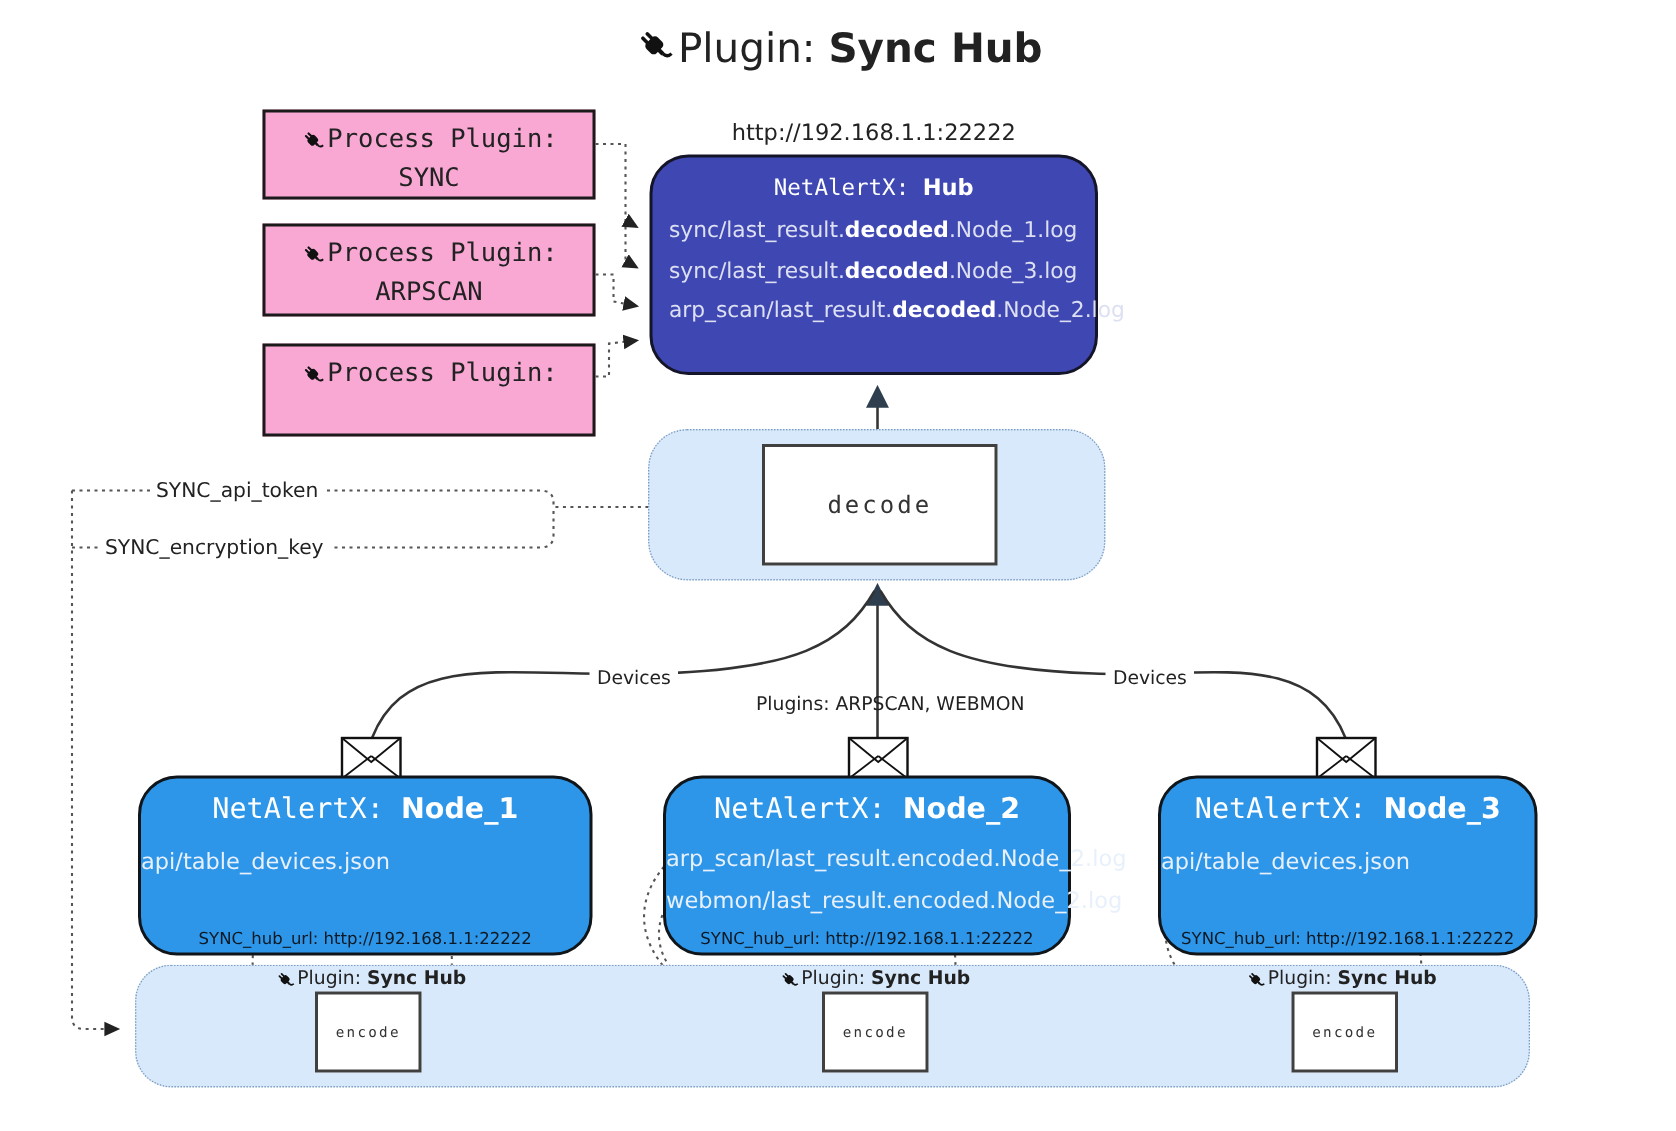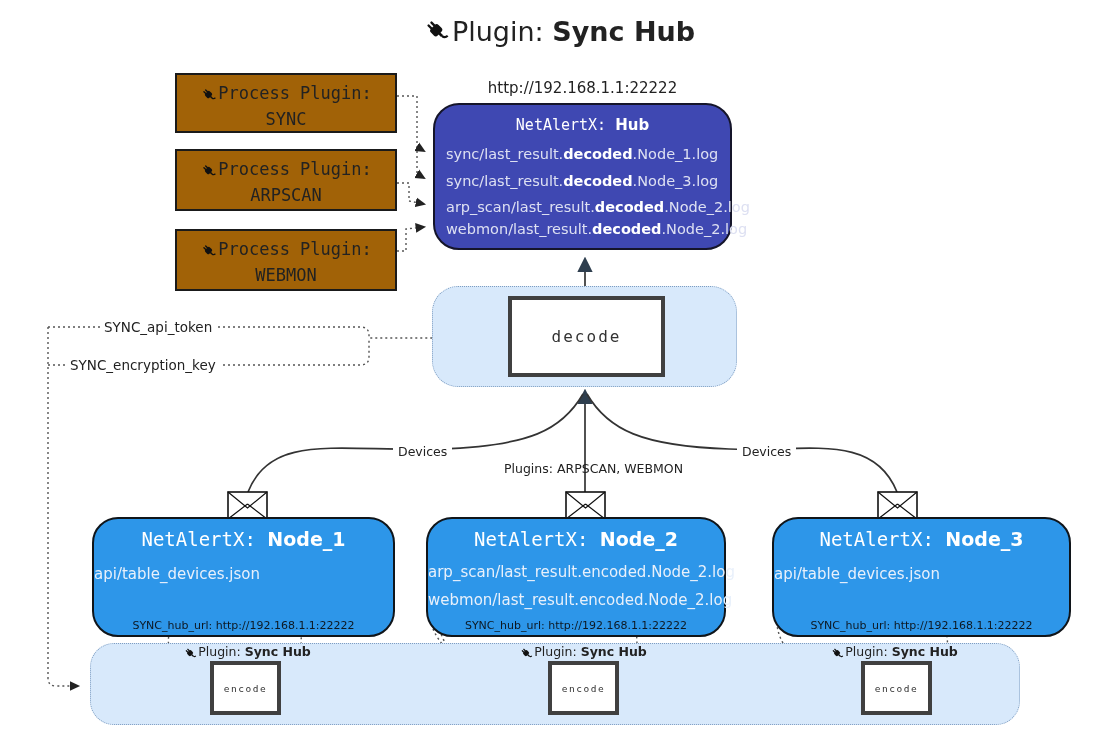--- a/index.html
+++ b/index.html
@@ -11,39 +11,39 @@
   #canvas{position:relative;width:1117px;height:754px;background:#fff;overflow:hidden;}
   .abs{position:absolute;}
   svg.layer{position:absolute;left:0;top:0;width:1117px;height:754px;pointer-events:none;}
 
   
   .title{left:0;right:0;top:16px;text-align:center;font-size:27px;color:#222;}
   .title b{font-weight:bold;}
   .plug{display:inline-block;vertical-align:-5px;}
 
   
-  .pbox{left:175px;width:222px;background:#a16207;border:2px solid var(--ink);
+  .pbox{left:175px;width:222px;background:#f9a8d4;border:2px solid var(--ink);
         font-family:"DejaVu Sans Mono","Liberation Mono",monospace;font-size:17px;color:#222;
         text-align:center;padding-top:5px;line-height:26px;}
   .pbox .l1{white-space:nowrap;}
 
   
   .hub-url{left:433px;width:299px;top:79px;text-align:center;font-size:15px;color:#222;}
   .hub{left:433px;top:103px;width:299px;height:147px;border-radius:26px;background:var(--hub_bg);
        border:2px solid #15152a;color:#fff;}
   .hub-title{position:absolute;left:0;right:0;top:11px;text-align:center;font-size:15px;
        font-family:"DejaVu Sans Mono","Liberation Mono",monospace;}
   .hub-title b{font-family:"DejaVu Sans","Liberation Sans",sans-serif;font-weight:bold;}
   .hub-log{position:absolute;left:11px;font-size:14.5px;color:var(--hub_text);white-space:nowrap;}
   .hub-log b{color:#fff;}
 
   
   .panel{background:var(--panel_bg);border:1.6px dotted var(--panel_border);}
   .decode-panel{left:432px;top:286px;width:305px;height:101px;border-radius:26px;}
-  .white-box{background:#fff;border:4px solid #404040;display:flex;align-items:center;justify-content:center;
+  .white-box{background:#fff;border:2px solid #404040;display:flex;align-items:center;justify-content:center;
        font-family:"DejaVu Sans Mono","Liberation Mono",monospace;color:#333;}
   .decode-box{left:508px;top:296px;width:157px;height:81px;font-size:16px;letter-spacing:2px;}
   .encode-box{top:661px;width:71px;height:54px;font-size:9.5px;letter-spacing:1.5px;}
 
   
   .elabel{font-size:12.5px;color:#222;white-space:nowrap;}
   .wbg{background:#fff;padding:0 5px;}
   .tok{font-size:13.5px;color:#222;background:#fff;padding:0 4px;white-space:nowrap;}
 
   
@@ -154,54 +154,52 @@
   <div class="abs pbox" style="top:229px;height:62px;">
     <div class="l1"><svg class="plug" width="18" height="18" viewBox="0 0 24 24">
           <g transform="rotate(-45 12 12)" fill="#111">
             <rect x="9.4" y="3.2" width="1.9" height="5.2" rx="0.9"></rect>
             <rect x="12.7" y="3.2" width="1.9" height="5.2" rx="0.9"></rect>
             <rect x="7.7" y="7.3" width="8.6" height="7.6" rx="2.2"></rect>
             <rect x="10.9" y="14.4" width="2.2" height="3.2"></rect>
             <path d="M12 17.5 q0.2 3.2 3.4 3.2" stroke="#111" stroke-width="1.7" fill="none"></path>
           </g>
         </svg><span>Process Plugin:</span></div>
-    <div>WEBMON</div>
   </div>
 
   <div class="abs hub-url">http://192.168.1.1:22222</div>
   <div class="abs hub">
     <div class="hub-title"><span>NetAlertX: </span><b>Hub</b></div>
     <div class="hub-log" style="top:41px;"><span>sync/last_result.</span><b>decoded</b><span>.Node_1.log</span></div>
     <div class="hub-log" style="top:68px;"><span>sync/last_result.</span><b>decoded</b><span>.Node_3.log</span></div>
     <div class="hub-log" style="top:94px;"><span>arp_scan/last_result.</span><b>decoded</b><span>.Node_2.log</span></div>
-    <div class="hub-log" style="top:116px;"><span>webmon/last_result.</span><b>decoded</b><span>.Node_2.log</span></div>
   </div>
 
   <div class="abs panel decode-panel"></div>
   <div class="abs white-box decode-box">decode</div>
 
   <div class="abs tok" style="left:100px;top:319px;">SYNC_api_token</div>
   <div class="abs tok" style="left:66px;top:357px;">SYNC_encryption_key</div>
 
   <div class="abs elabel wbg" style="left:393px;top:444px;">Devices</div>
   <div class="abs elabel wbg" style="left:737px;top:444px;">Devices</div>
   <div class="abs elabel" style="left:504px;top:461px;">Plugins: ARPSCAN, WEBMON</div>
 
   <div class="abs node" style="left:92px;width:303px;">
     <div class="node-title"><span>NetAlertX: </span><b>Node_1</b></div>
     <div class="n-line" style="top:46px;">api/table_devices.json</div>
     <div class="n-url">SYNC_hub_url: http://192.168.1.1:22222</div>
   </div>
-  <div class="abs node" style="left:426px;width:300px;">
+  <div class="abs node" style="left:442px;width:272px;">
     <div class="node-title"><span>NetAlertX: </span><b>Node_2</b></div>
     <div class="n-line" style="top:44px;">arp_scan/last_result.encoded.Node_2.log</div>
     <div class="n-line" style="top:72px;">webmon/last_result.encoded.Node_2.log</div>
     <div class="n-url">SYNC_hub_url: http://192.168.1.1:22222</div>
   </div>
-  <div class="abs node" style="left:772px;width:299px;">
+  <div class="abs node" style="left:772px;width:253px;">
     <div class="node-title"><span>NetAlertX: </span><b>Node_3</b></div>
     <div class="n-line" style="top:46px;">api/table_devices.json</div>
     <div class="n-url">SYNC_hub_url: http://192.168.1.1:22222</div>
   </div>
 
   <div class="abs panel bar"></div>
 
   <div class="abs enc-label" style="left:162px;"><svg class="plug" width="15" height="15" viewBox="0 0 24 24">
         <g transform="rotate(-45 12 12)" fill="#111">
           <rect x="9.4" y="3.2" width="1.9" height="5.2" rx="0.9"></rect>

